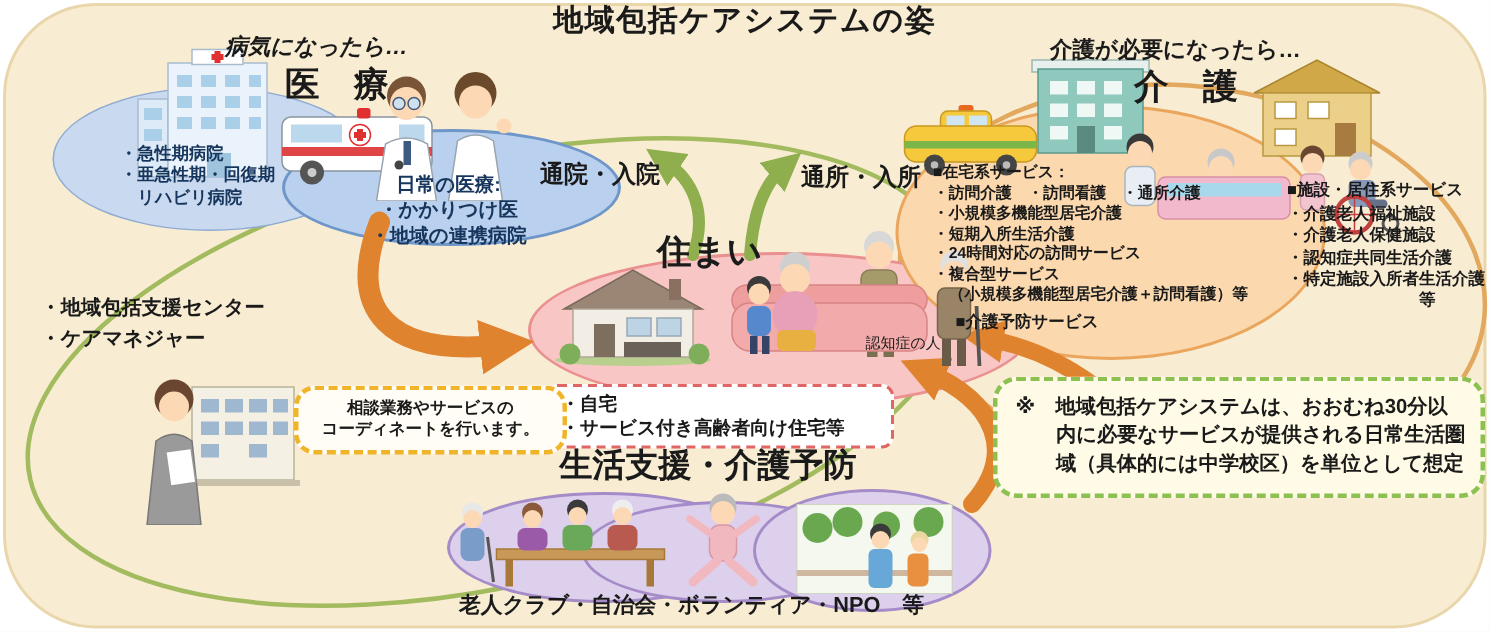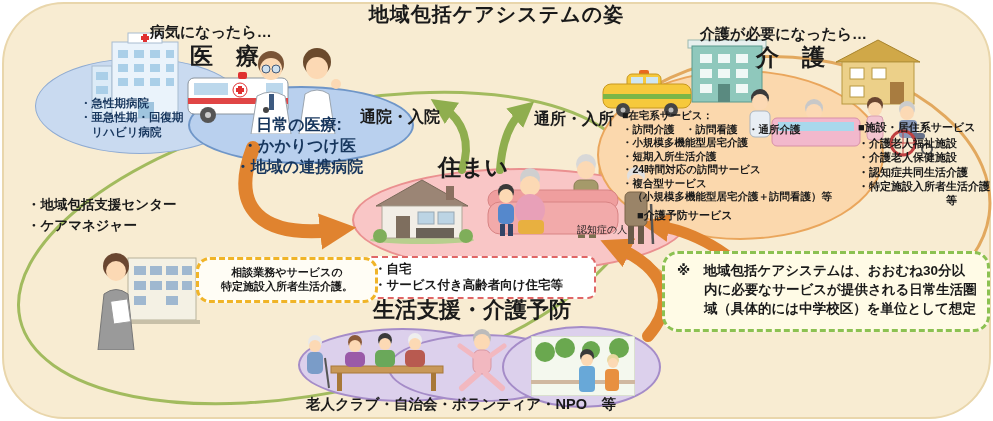--- a/index.html
+++ b/index.html
@@ -11,24 +11,24 @@
   .rings{z-index:1;}
   .arrows{z-index:3;}
   .ell{position:absolute;border-radius:50%;z-index:2;}
   .illus{position:absolute;z-index:3;}
   .txt{position:absolute;z-index:4;font-weight:700;line-height:1.25;}
   .ml{white-space:pre-line;}
   .title{left:0;right:0;top:2px;text-align:center;font-size:20px;letter-spacing:1px;}
   
   .med-ell-left{left:35px;top:58px;width:208px;height:94px;background:#c9daf0;border:1px solid #8fabd2;}
   .med-ell-daily{left:188px;top:86px;width:222px;height:74px;background:#b9d0ee;border:2px solid #6f96c8;}
-  .med-trigger{left:150px;top:23px;font-size:15px;}
+  .med-trigger{left:150px;top:23px;font-size:15px;font-style:italic;}
   .med-heading{left:190px;top:42px;font-size:23px;}
   .med-hospitals{left:80px;top:96px;font-size:11.5px;color:#17365d;}
-  .med-daily{left:198px;top:115px;width:202px;text-align:center;font-size:16px;color:#17365d;line-height:1.3;}
+  .med-daily{left:198px;top:115px;width:202px;text-align:center;font-size:13px;color:#17365d;line-height:1.3;}
   
   .flow-med{left:360px;top:107px;font-size:16px;font-family:Liberation Serif, serif;}
   .flow-nur{left:534px;top:109px;font-size:16px;}
   
   .home-ell{left:352px;top:168px;width:332px;height:100px;background:#f9c6c6;border:2px solid #ea9090;}
   .home-heading{left:438px;top:153px;font-size:23px;}
   .home-types{left:364px;top:244px;width:212px;background:#ffffff;border:2px dashed #e06666;border-radius:8px;
               padding:4px 8px;font-size:12.5px;z-index:5;margin-top:12px;}
   .dementia{left:577px;top:224px;font-size:10px;font-weight:400;}
   
@@ -271,21 +271,21 @@
     <rect x="66" y="38" width="14" height="6" rx="3" fill="#667088"></rect>
     <circle cx="58" cy="48" r="12" fill="none" stroke="#c04040" stroke-width="3"></circle>
     <line x1="58" y1="37" x2="58" y2="59" stroke="#c04040"></line>
       <line x1="47" y1="48" x2="69" y2="48" stroke="#c04040"></line>
     <circle cx="82" cy="54" r="5" fill="none" stroke="#555555" stroke-width="2"></circle>
   </svg>
 
   <div class="txt ml coord-agencies">・地域包括支援センター
 ・ケアマネジャー</div>
   <div class="txt ml coord-bubble">相談業務やサービスの
-特定施設入所者生活介護。</div>
+コーディネートを行います。</div>
 
   <svg class="illus" style="left:88px;top:238px" width="112" height="112" viewBox="0 0 112 112">
     <rect x="40" y="20" width="68" height="62" fill="#f4f1e4" stroke="#b8b29a"></rect>
     <g fill="#9fb8d0">
       <rect x="46" y="28" width="12" height="9"></rect>
         <rect x="62" y="28" width="12" height="9"></rect>
         <rect x="78" y="28" width="12" height="9"></rect>
         <rect x="94" y="28" width="10" height="9"></rect>
       <rect x="46" y="43" width="12" height="9"></rect>
         <rect x="62" y="43" width="12" height="9"></rect>

